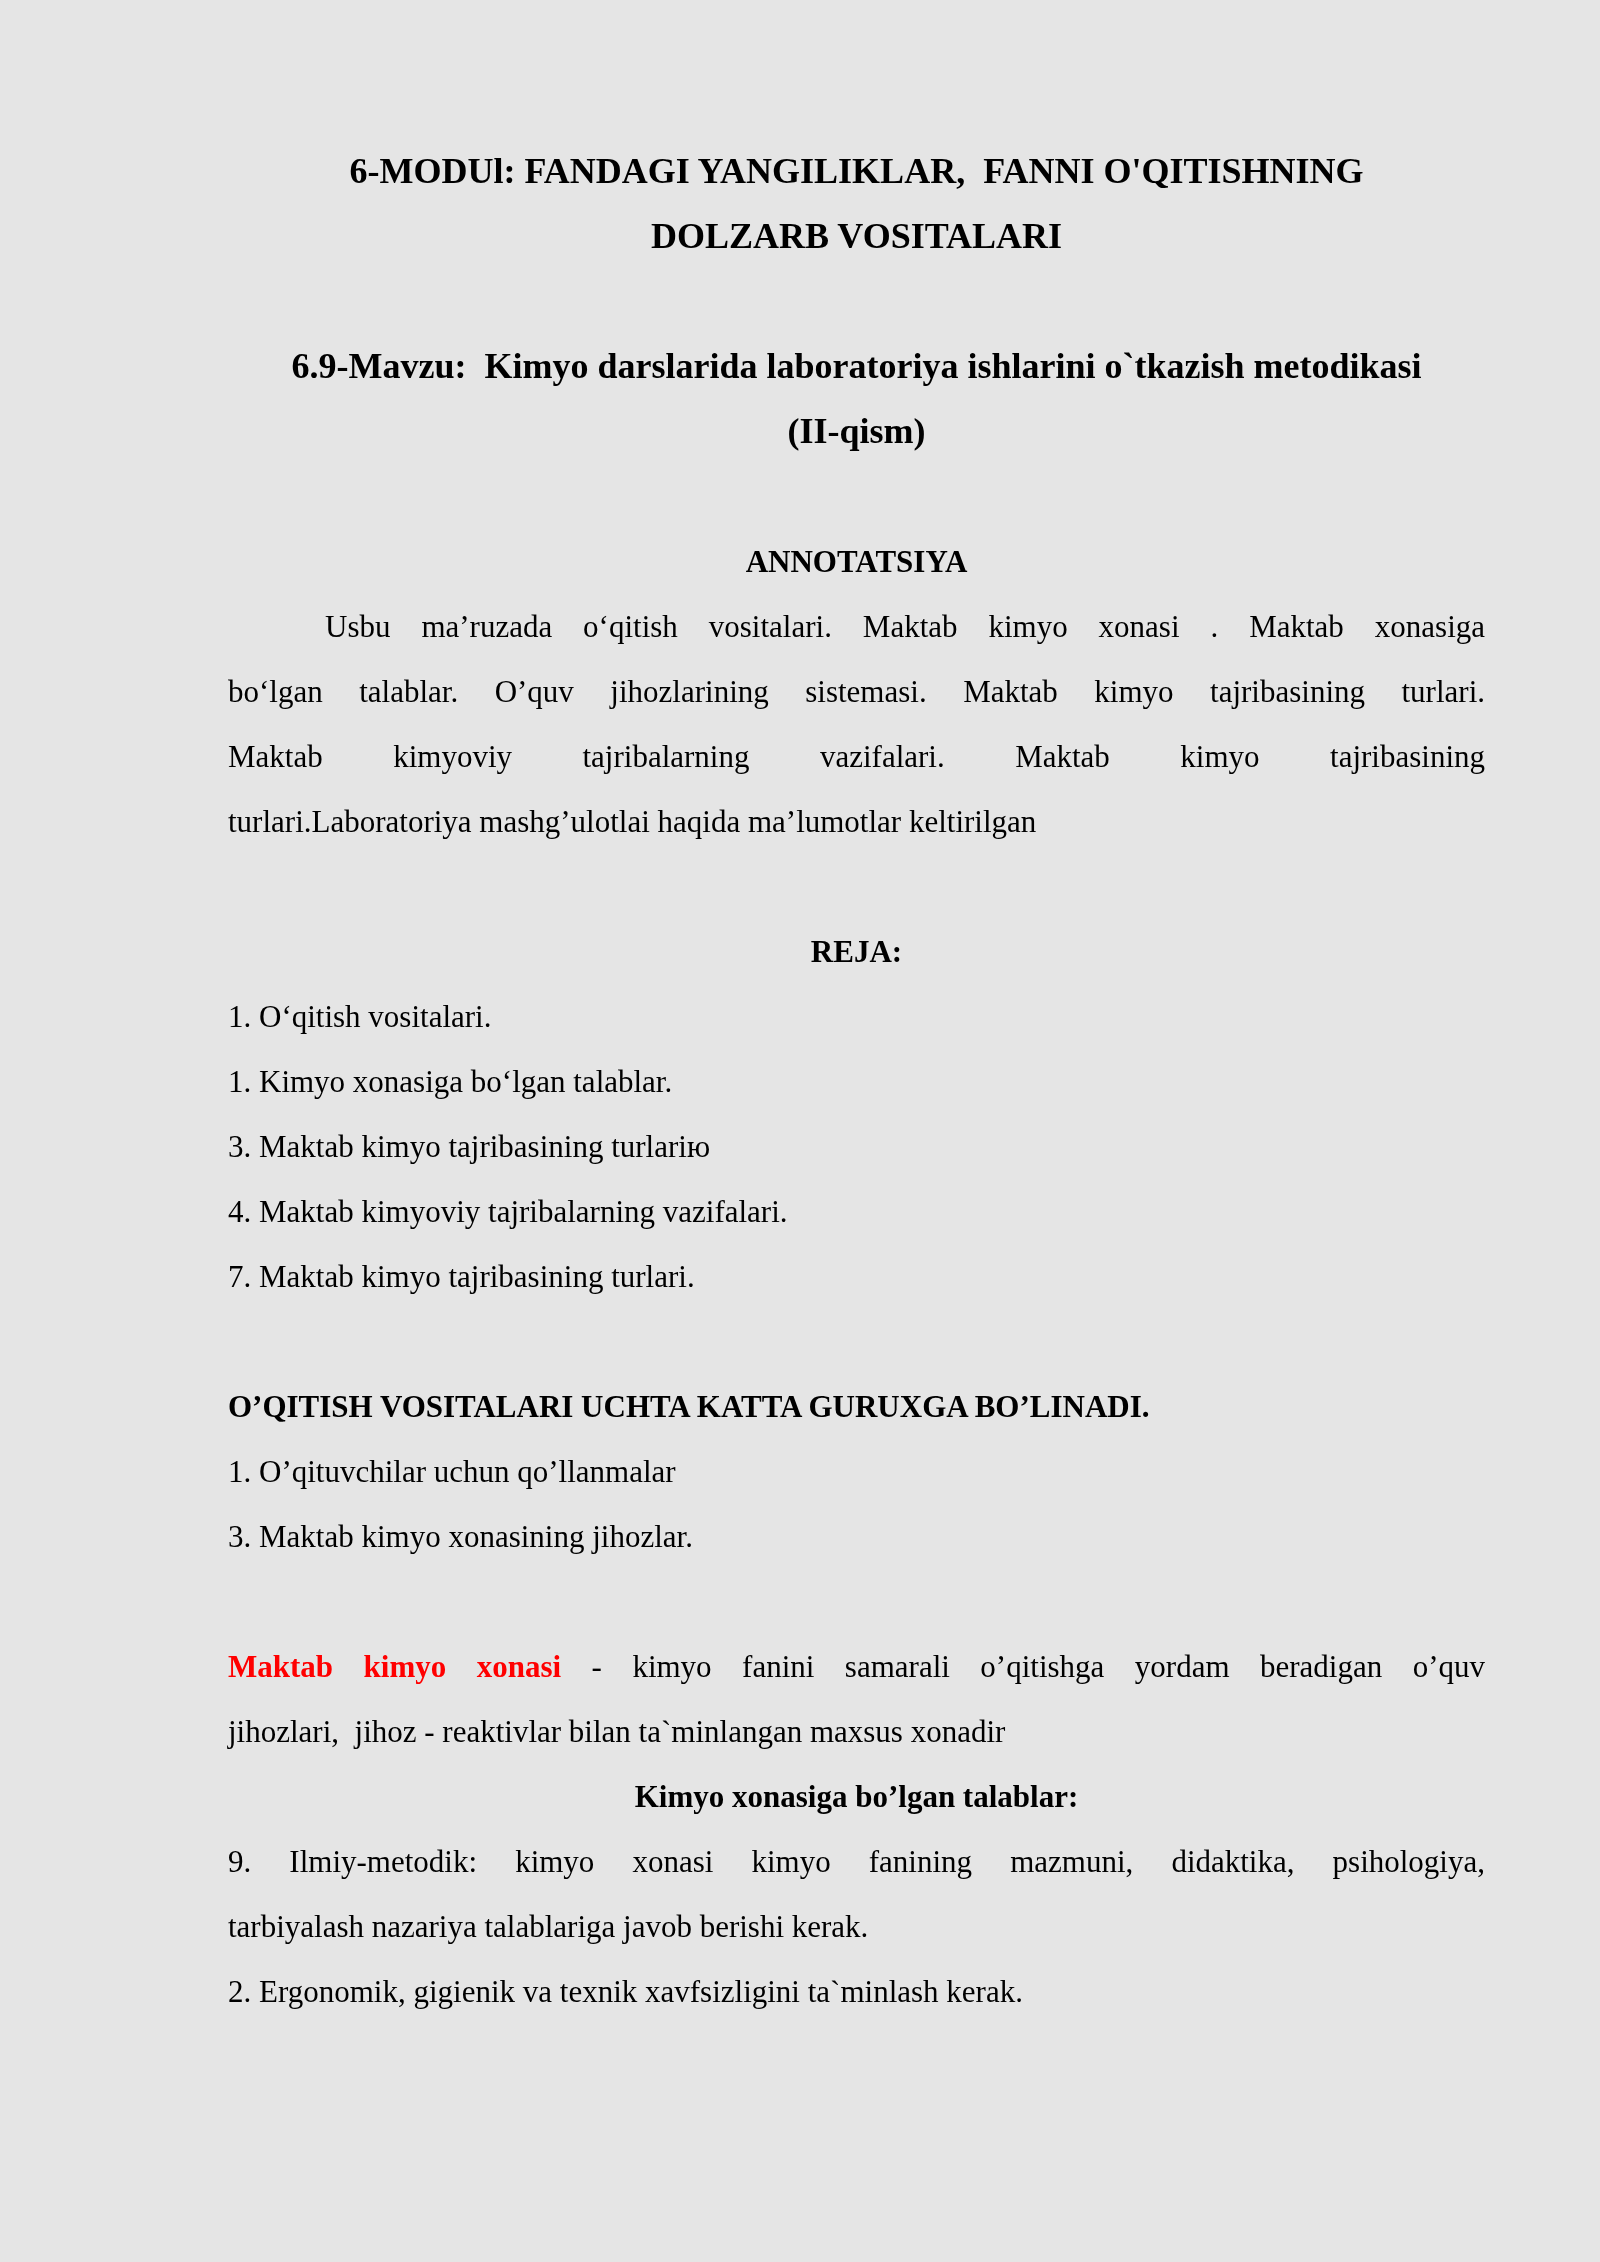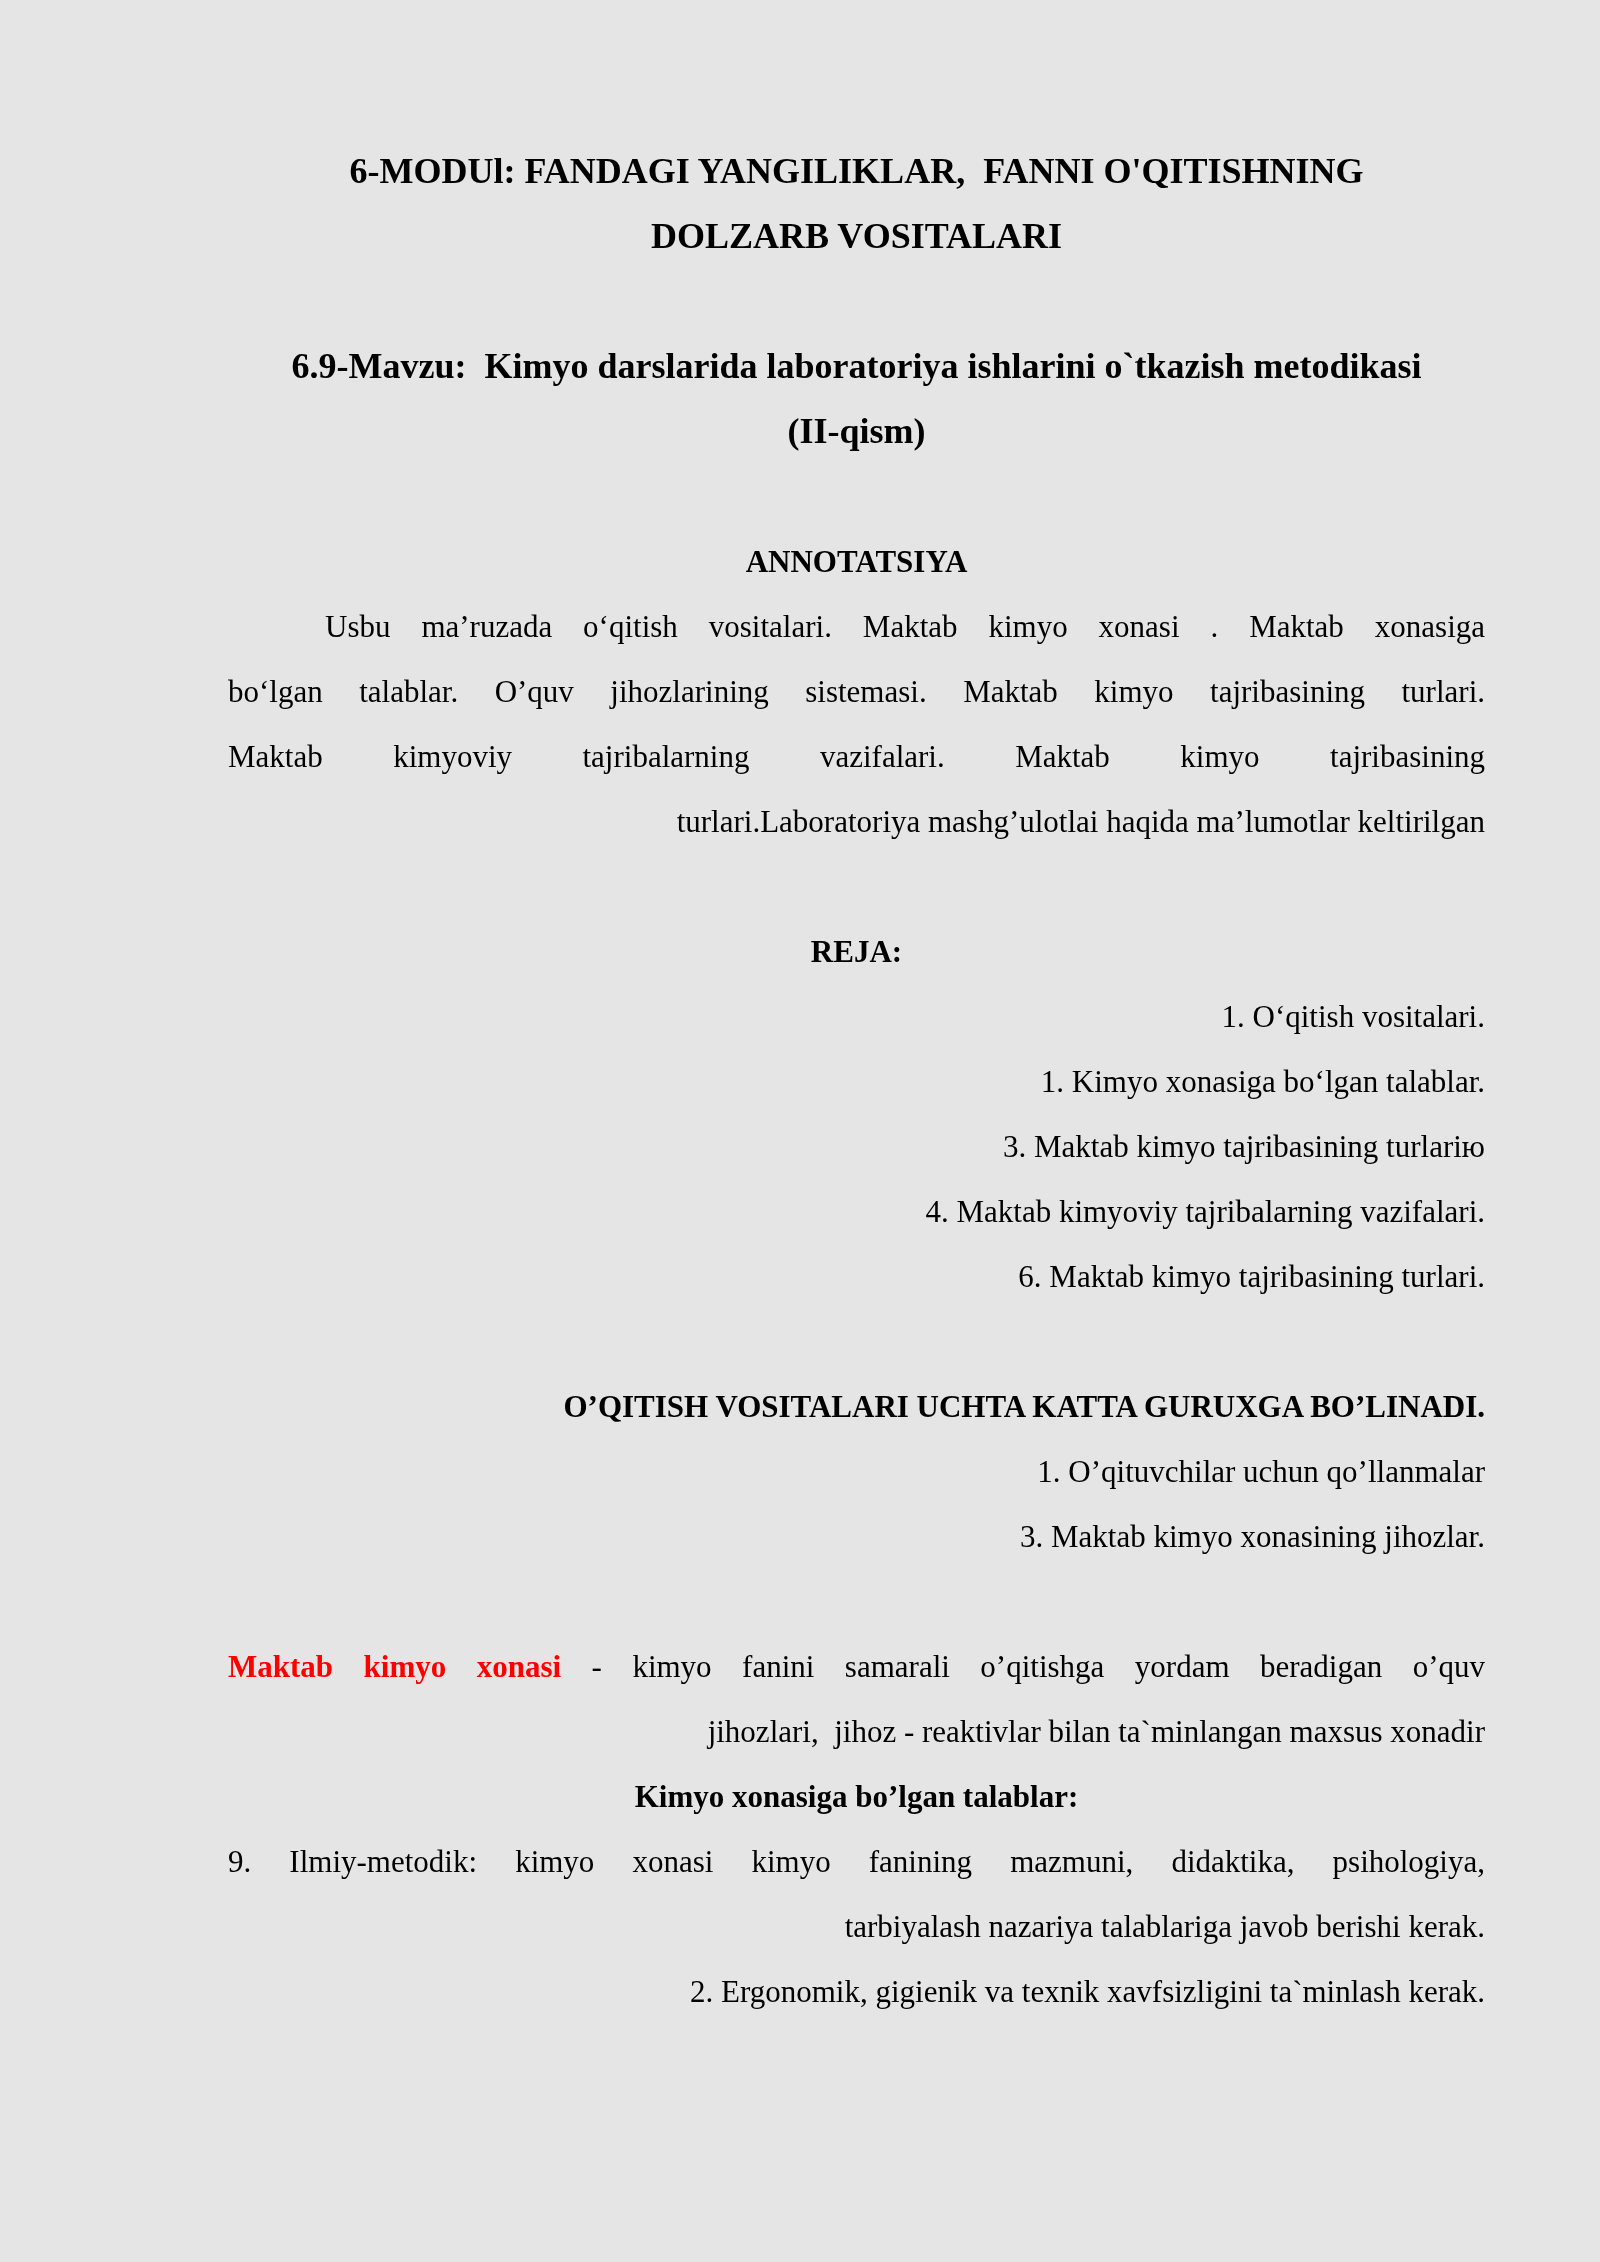--- a/index.html
+++ b/index.html
@@ -12,21 +12,21 @@
     box-sizing: border-box;
     width: 1600px;
     height: 2262px;
     background: #e5e5e5;
     padding: 139px 115px 0 228px;
     font-family: "Liberation Serif", "DejaVu Serif", serif;
     font-size: 31px;
     line-height: 65px;
     color: #000000;
   }
-  .line { min-height: 65px; text-align: right; }
+  .line { min-height: 65px; }
   .blank { height: 65px; }
   .center { text-align: center; }
   .bold { font-weight: bold; }
   .title { font-size: 36px; }
   .justify { text-align: justify; text-align-last: justify; }
   .indent { text-indent: 97px; }
   .pre { white-space: pre-wrap; }
   .red { color: #ff0000; }
 </style>
 </head>
@@ -50,21 +50,21 @@
   <div class="line justify">Maktab kimyoviy tajribalarning vazifalari. Maktab kimyo tajribasining</div>
   <div class="line">turlari.Laboratoriya mashg’ulotlai haqida ma’lumotlar keltirilgan</div>
 
   <div class="line blank"></div>
 
   <div class="line center bold">REJA:</div>
   <div class="line pre">1. O‘qitish vositalari.</div>
   <div class="line pre">1. Kimyo xonasiga bo‘lgan talablar.</div>
   <div class="line pre">3. Maktab kimyo tajribasining turlariю</div>
   <div class="line pre">4. Maktab kimyoviy tajribalarning vazifalari.</div>
-  <div class="line pre">6. Maktab kimyo tajribasining turlari.</div>
+  <div class="line pre">7. Maktab kimyo tajribasining turlari.</div>
 
   <div class="line blank"></div>
 
   <div class="line bold">O’QITISH VOSITALARI UCHTA KATTA GURUXGA BO’LINADI.</div>
   <div class="line pre">1. O’qituvchilar uchun qo’llanmalar</div>
   <div class="line pre">3. Maktab kimyo xonasining jihozlar.</div>
 
   <div class="line blank"></div>
 
   <div class="line justify"><span class="red bold">Maktab kimyo xonasi</span><span> - kimyo fanini samarali o’qitishga yordam beradigan o’quv</span></div>

